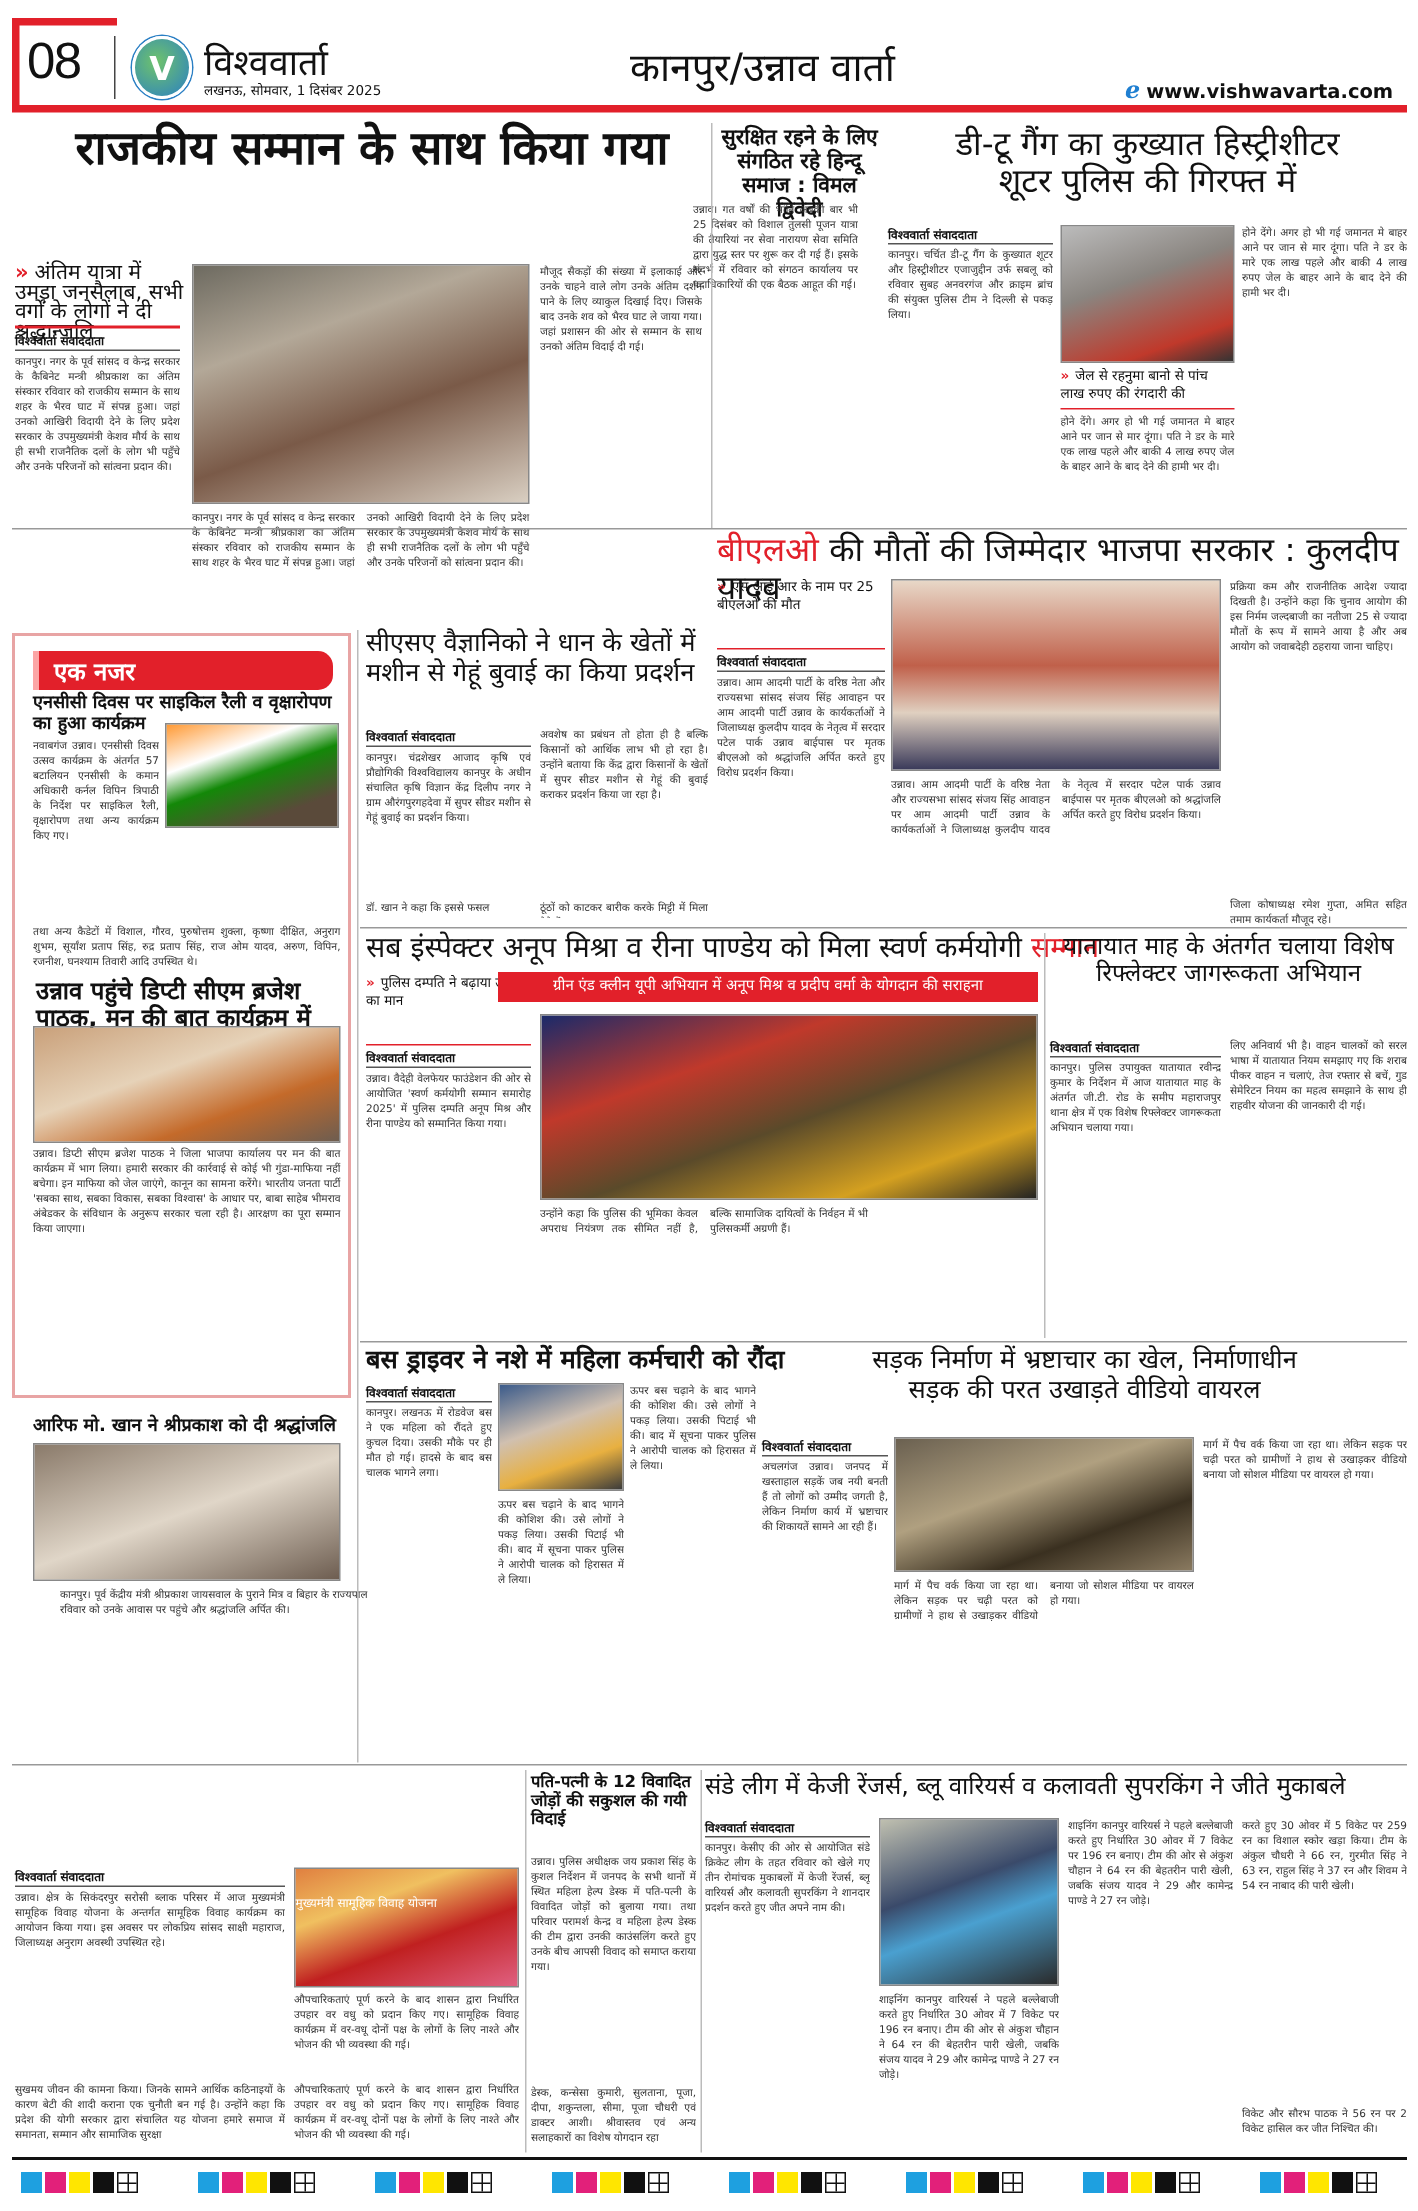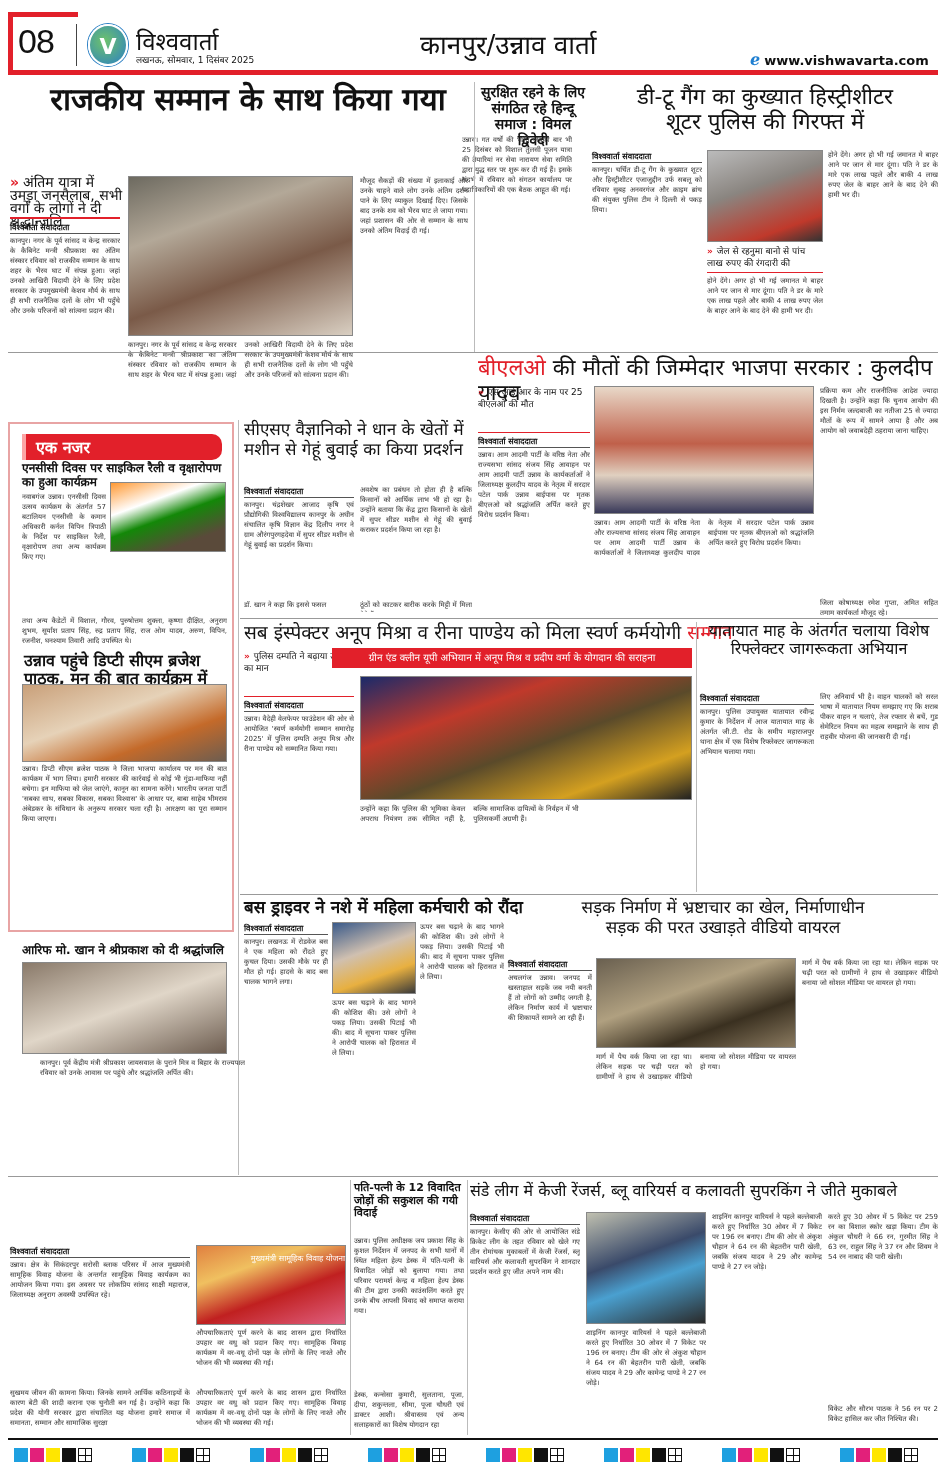--- a/index.html
+++ b/index.html
@@ -158,21 +158,21 @@
 <div class="abs col-text" style="left:596px;top:1052px;width:200px;height:116px;overflow:hidden;column-count:2;column-gap:8px">मार्ग में पैच वर्क किया जा रहा था। लेकिन सड़क पर चढ़ी परत को ग्रामीणों ने हाथ से उखाड़कर वीडियो बनाया जो सोशल मीडिया पर वायरल हो गया।</div>
 <div class="abs col-text" style="left:802px;top:958px;width:136px;height:210px;overflow:hidden">मार्ग में पैच वर्क किया जा रहा था। लेकिन सड़क पर चढ़ी परत को ग्रामीणों ने हाथ से उखाड़कर वीडियो बनाया जो सोशल मीडिया पर वायरल हो गया।</div>
 
 <div class="abs h1" style="left:10px;top:1180px;width:338px;font-size:19px;font-weight:normal;text-align:center">
 </div>
 <div class="abs" style="left:10px;top:1245px;width:180px">
   <div class="byline">विश्ववार्ता संवाददाता</div>
   <div class="col-text" style="height:140px;overflow:hidden">उन्नाव। क्षेत्र के सिकंदरपुर सरोसी ब्लाक परिसर में आज मुख्यमंत्री सामूहिक विवाह योजना के अन्तर्गत सामूहिक विवाह कार्यक्रम का आयोजन किया गया। इस अवसर पर लोकप्रिय सांसद साक्षी महाराज, जिलाध्यक्ष अनुराग अवस्थी उपस्थित रहे।</div>
 </div>
 <div class="photo" style="left:196px;top:1245px;width:150px;height:80px;background:linear-gradient(160deg,#e08040,#f0c060 30%,#c02020 60%,#e06080)">
-  <div style="color:#fff;font-size:8px;text-align:right;margin-top:6px">मुख्यमंत्री सामूहिक विवाह योजना</div>
+  <div style="color:#fff;font-size:8px;text-align:left;margin-top:16px">मुख्यमंत्री सामूहिक विवाह योजना</div>
 </div>
 <div class="abs col-text" style="left:196px;top:1328px;width:150px;height:58px;overflow:hidden">औपचारिकताएं पूर्ण करने के बाद शासन द्वारा निर्धारित उपहार वर वधु को प्रदान किए गए। सामूहिक विवाह कार्यक्रम में वर-वधू दोनों पक्ष के लोगों के लिए नाश्ते और भोजन की भी व्यवस्था की गई।</div>
 <div class="abs col-text" style="left:10px;top:1388px;width:180px;height:46px;overflow:hidden">सुखमय जीवन की कामना किया। जिनके सामने आर्थिक कठिनाइयों के कारण बेटी की शादी कराना एक चुनौती बन गई है। उन्होंने कहा कि प्रदेश की योगी सरकार द्वारा संचालित यह योजना हमारे समाज में समानता, सम्मान और सामाजिक सुरक्षा</div>
 <div class="abs col-text" style="left:196px;top:1388px;width:150px;height:46px;overflow:hidden">औपचारिकताएं पूर्ण करने के बाद शासन द्वारा निर्धारित उपहार वर वधु को प्रदान किए गए। सामूहिक विवाह कार्यक्रम में वर-वधू दोनों पक्ष के लोगों के लिए नाश्ते और भोजन की भी व्यवस्था की गई।</div>
 
 <div class="abs h1" style="left:354px;top:1182px;width:110px;font-size:11px;text-align:left">पति-पत्नी के 12 विवादित जोड़ों की सकुशल की गयी विदाई</div>
 <div class="abs col-text" style="left:354px;top:1236px;width:110px;height:152px;overflow:hidden">उन्नाव। पुलिस अधीक्षक जय प्रकाश सिंह के कुशल निर्देशन में जनपद के सभी थानों में स्थित महिला हेल्प डेस्क में पति-पत्नी के विवादित जोड़ों को बुलाया गया। तथा परिवार परामर्श केन्द्र व महिला हेल्प डेस्क की टीम द्वारा उनकी काउंसलिंग करते हुए उनके बीच आपसी विवाद को समाप्त कराया गया।</div>
 <div class="abs col-text" style="left:354px;top:1390px;width:110px;height:44px;overflow:hidden">डेस्क, कन्सेसा कुमारी, सुलताना, पूजा, दीपा, शकुन्तला, सीमा, पूजा चौधरी एवं डाक्टर आशी। श्रीवास्तव एवं अन्य सलाहकारों का विशेष योगदान रहा</div>
 
 <div class="abs h1" style="left:470px;top:1182px;width:468px;font-size:16px;font-weight:normal;white-space:nowrap">संडे लीग में केजी रेंजर्स, ब्लू वारियर्स व कलावती सुपरकिंग ने जीते मुकाबले</div>

